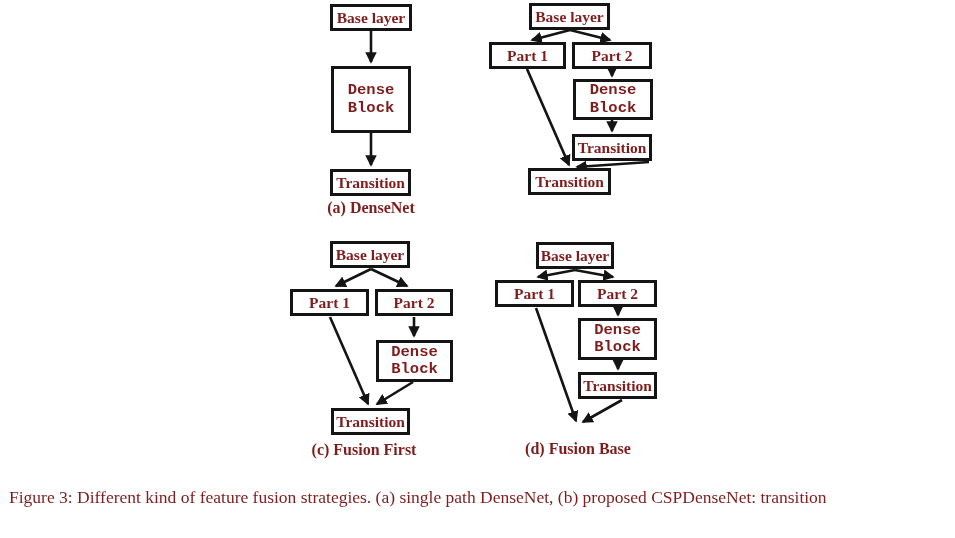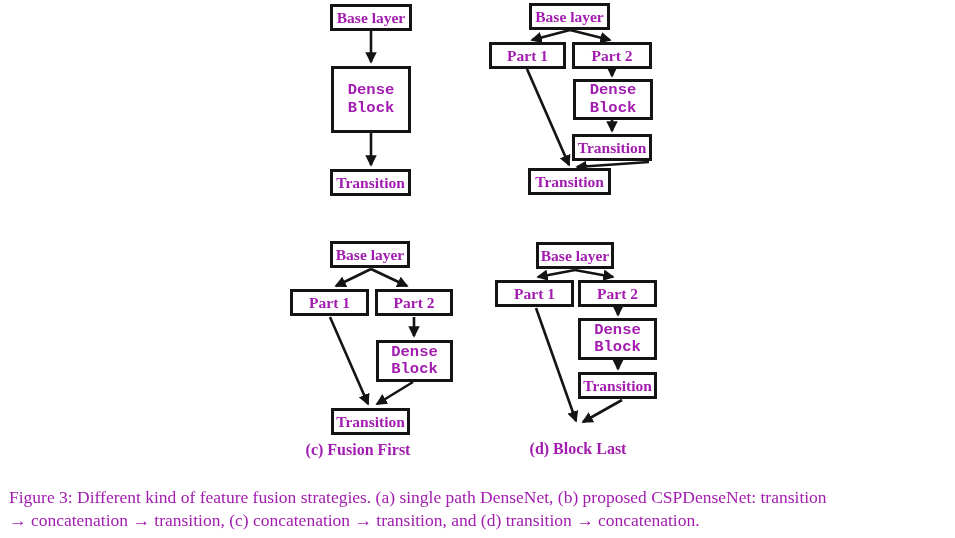--- a/index.html
+++ b/index.html
@@ -6,21 +6,21 @@
     margin: 0;
     padding: 0;
     background: #ffffff;
   }
   .figure-canvas {
     position: relative;
     width: 955px;
     height: 538px;
     background: #ffffff;
     font-family: "Liberation Serif", serif;
-    color: #a21caf;
+    color: #7f1d1d;
     overflow: hidden;
   }
   .edges {
     position: absolute;
     left: 0;
     top: 0;
     z-index: 1;
   }
   .node {
     position: absolute;
@@ -94,40 +94,40 @@
       <line x1="618" y1="308" x2="618" y2="315" marker-end="url(#ah)"></line>
       <line x1="618" y1="360" x2="618" y2="369" marker-end="url(#ah)"></line>
       <line x1="536" y1="308" x2="576" y2="421" marker-end="url(#ah)"></line>
       <line x1="622" y1="400" x2="583" y2="422" marker-end="url(#ah)"></line>
     </g>
   </svg>
 
   <div class="node" style="left:330px;top:4px;width:82px;height:27px">Base layer</div>
   <div class="node multiline" style="left:331px;top:66px;width:80px;height:67px">Dense Block</div>
   <div class="node" style="left:330px;top:169px;width:81px;height:27px">Transition</div>
+  <div class="sub-caption" style="left:296px;top:199px;width:150px">(a) DenseNet</div>
 
   <div class="node" style="left:529px;top:3px;width:81px;height:27px">Base layer</div>
   <div class="node" style="left:489px;top:42px;width:77px;height:27px">Part 1</div>
   <div class="node" style="left:572px;top:42px;width:80px;height:27px">Part 2</div>
   <div class="node multiline" style="left:573px;top:79px;width:80px;height:41px">Dense Block</div>
   <div class="node" style="left:572px;top:134px;width:80px;height:27px">Transition</div>
   <div class="node" style="left:528px;top:168px;width:83px;height:27px">Transition</div>
 
   <div class="node" style="left:330px;top:241px;width:80px;height:27px">Base layer</div>
   <div class="node" style="left:290px;top:289px;width:79px;height:27px">Part 1</div>
   <div class="node" style="left:375px;top:289px;width:78px;height:27px">Part 2</div>
   <div class="node multiline" style="left:376px;top:340px;width:77px;height:42px">Dense Block</div>
   <div class="node" style="left:331px;top:408px;width:79px;height:27px">Transition</div>
-  <div class="sub-caption" style="left:278px;top:441px;width:160px">(c) Fusion First</div>
+  <div class="sub-caption" style="left:284px;top:441px;width:160px">(c) Fusion First</div>
 
   <div class="node" style="left:536px;top:242px;width:78px;height:27px">Base layer</div>
   <div class="node" style="left:495px;top:280px;width:79px;height:27px">Part 1</div>
   <div class="node" style="left:578px;top:280px;width:79px;height:27px">Part 2</div>
   <div class="node multiline" style="left:578px;top:318px;width:79px;height:42px">Dense Block</div>
   <div class="node" style="left:578px;top:372px;width:79px;height:27px">Transition</div>
-  <div class="sub-caption" style="left:498px;top:440px;width:160px">(d) Block Last</div>
+  <div class="sub-caption" style="left:498px;top:440px;width:160px">(d) Fusion Base</div>
 
   <div class="figure-caption">
     <div>Figure 3: Different kind of feature fusion strategies. (a) single path DenseNet, (b) proposed CSPDenseNet: transition</div>
-    <div>→ concatenation → transition, (c) concatenation → transition, and (d) transition → concatenation.</div>
   </div>
 
 </div>
 
 </body></html>

